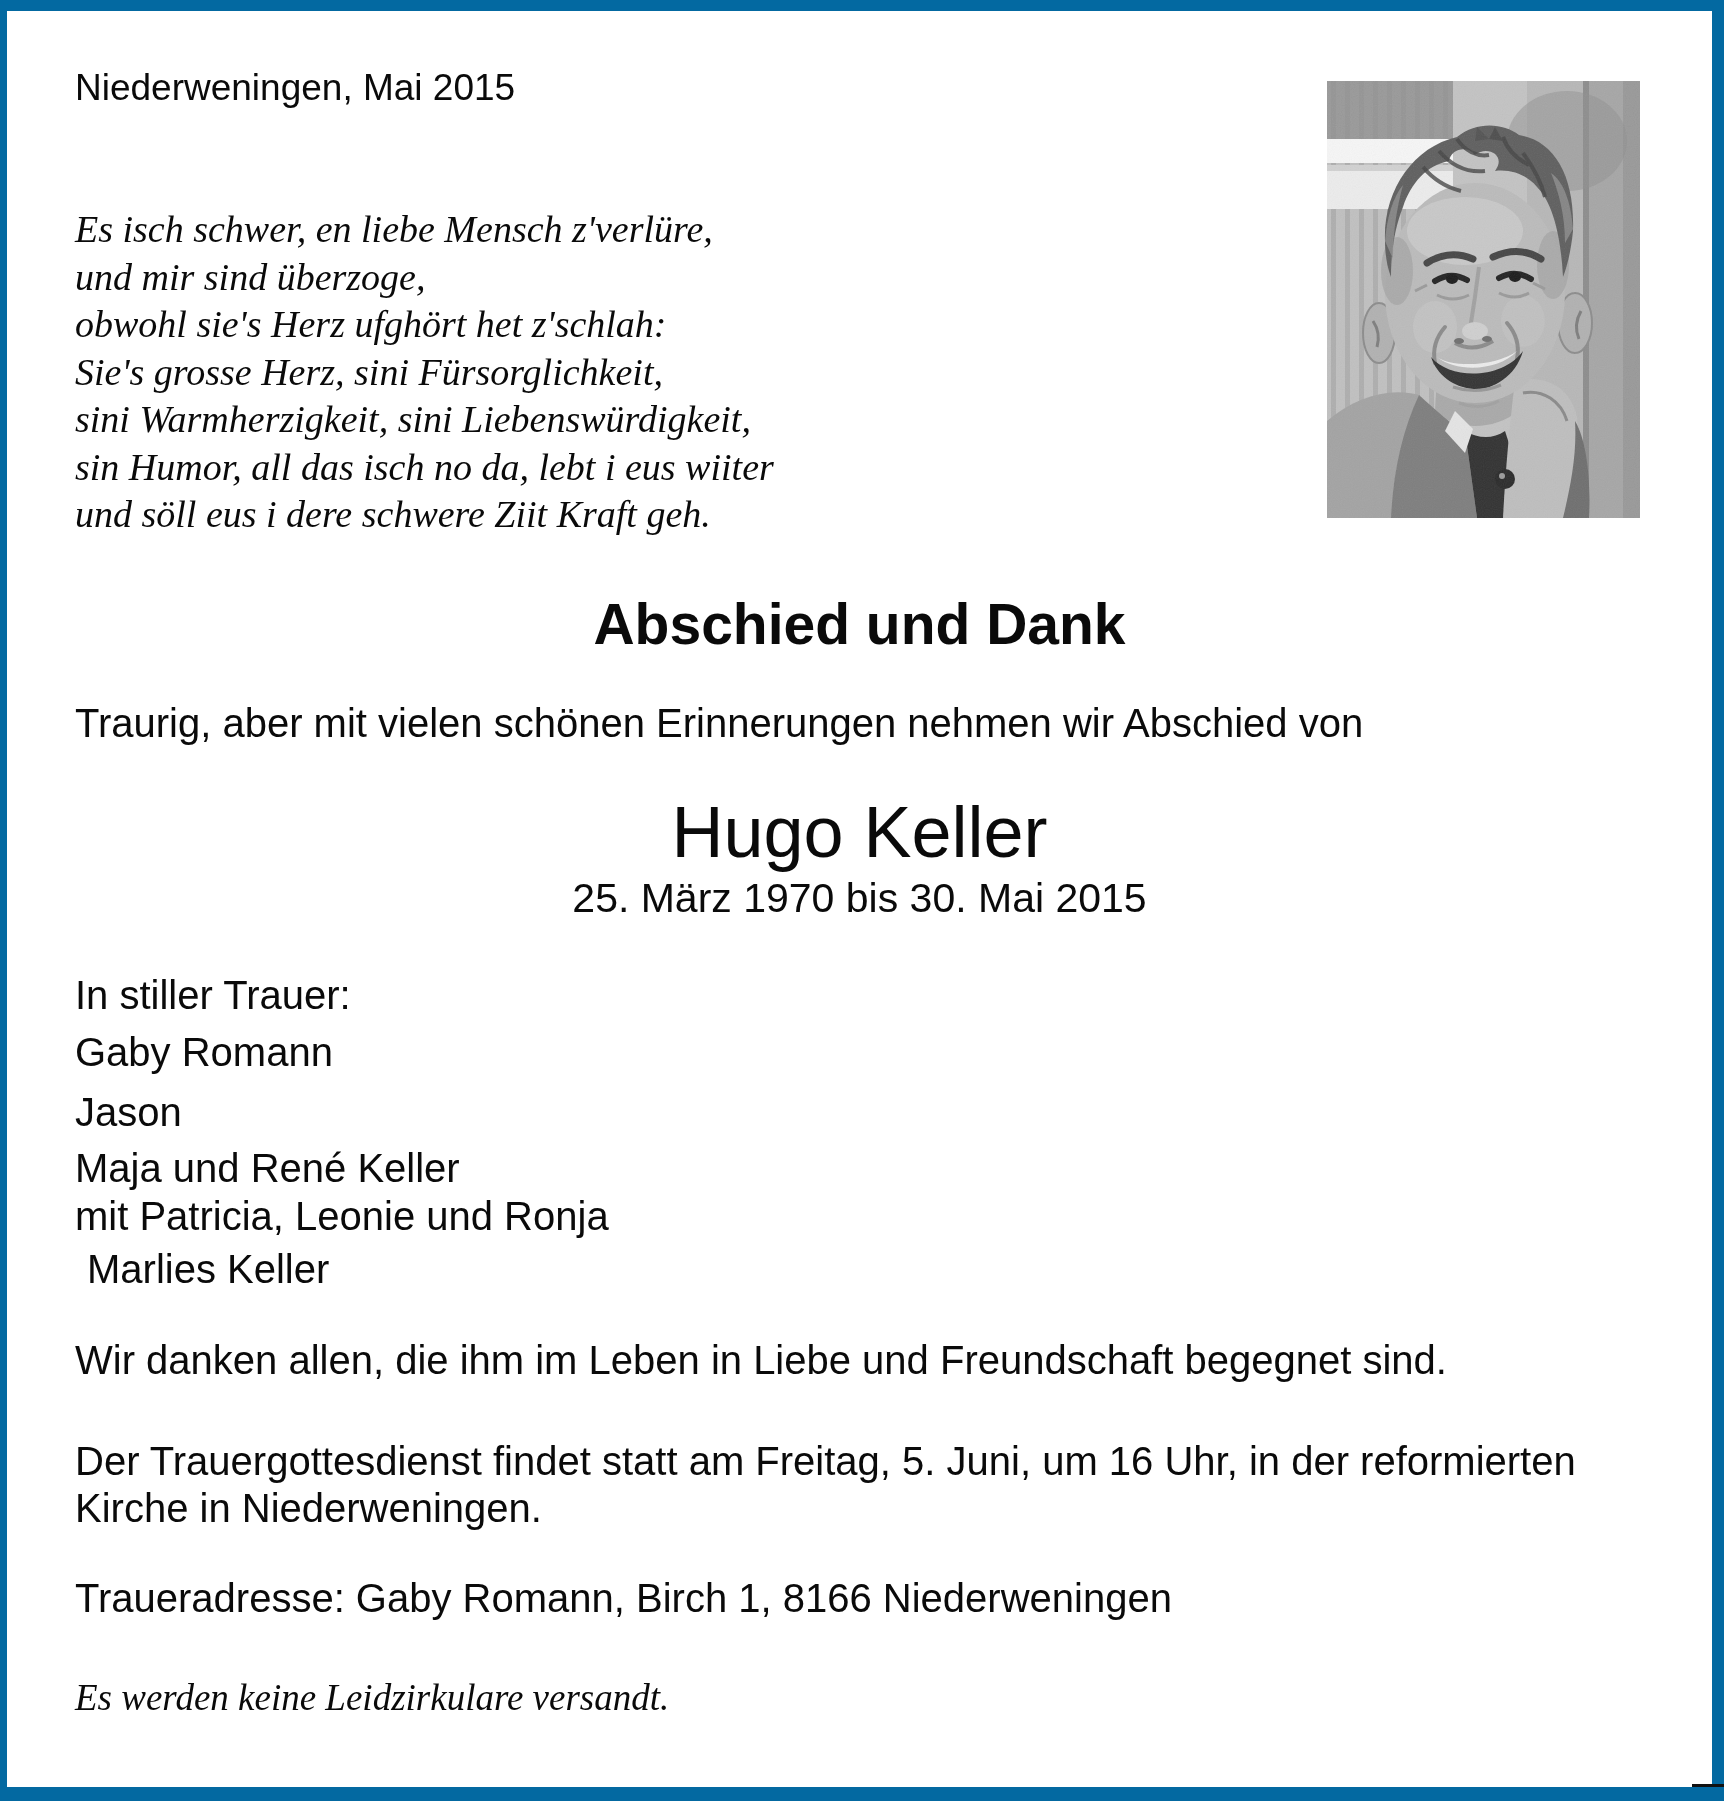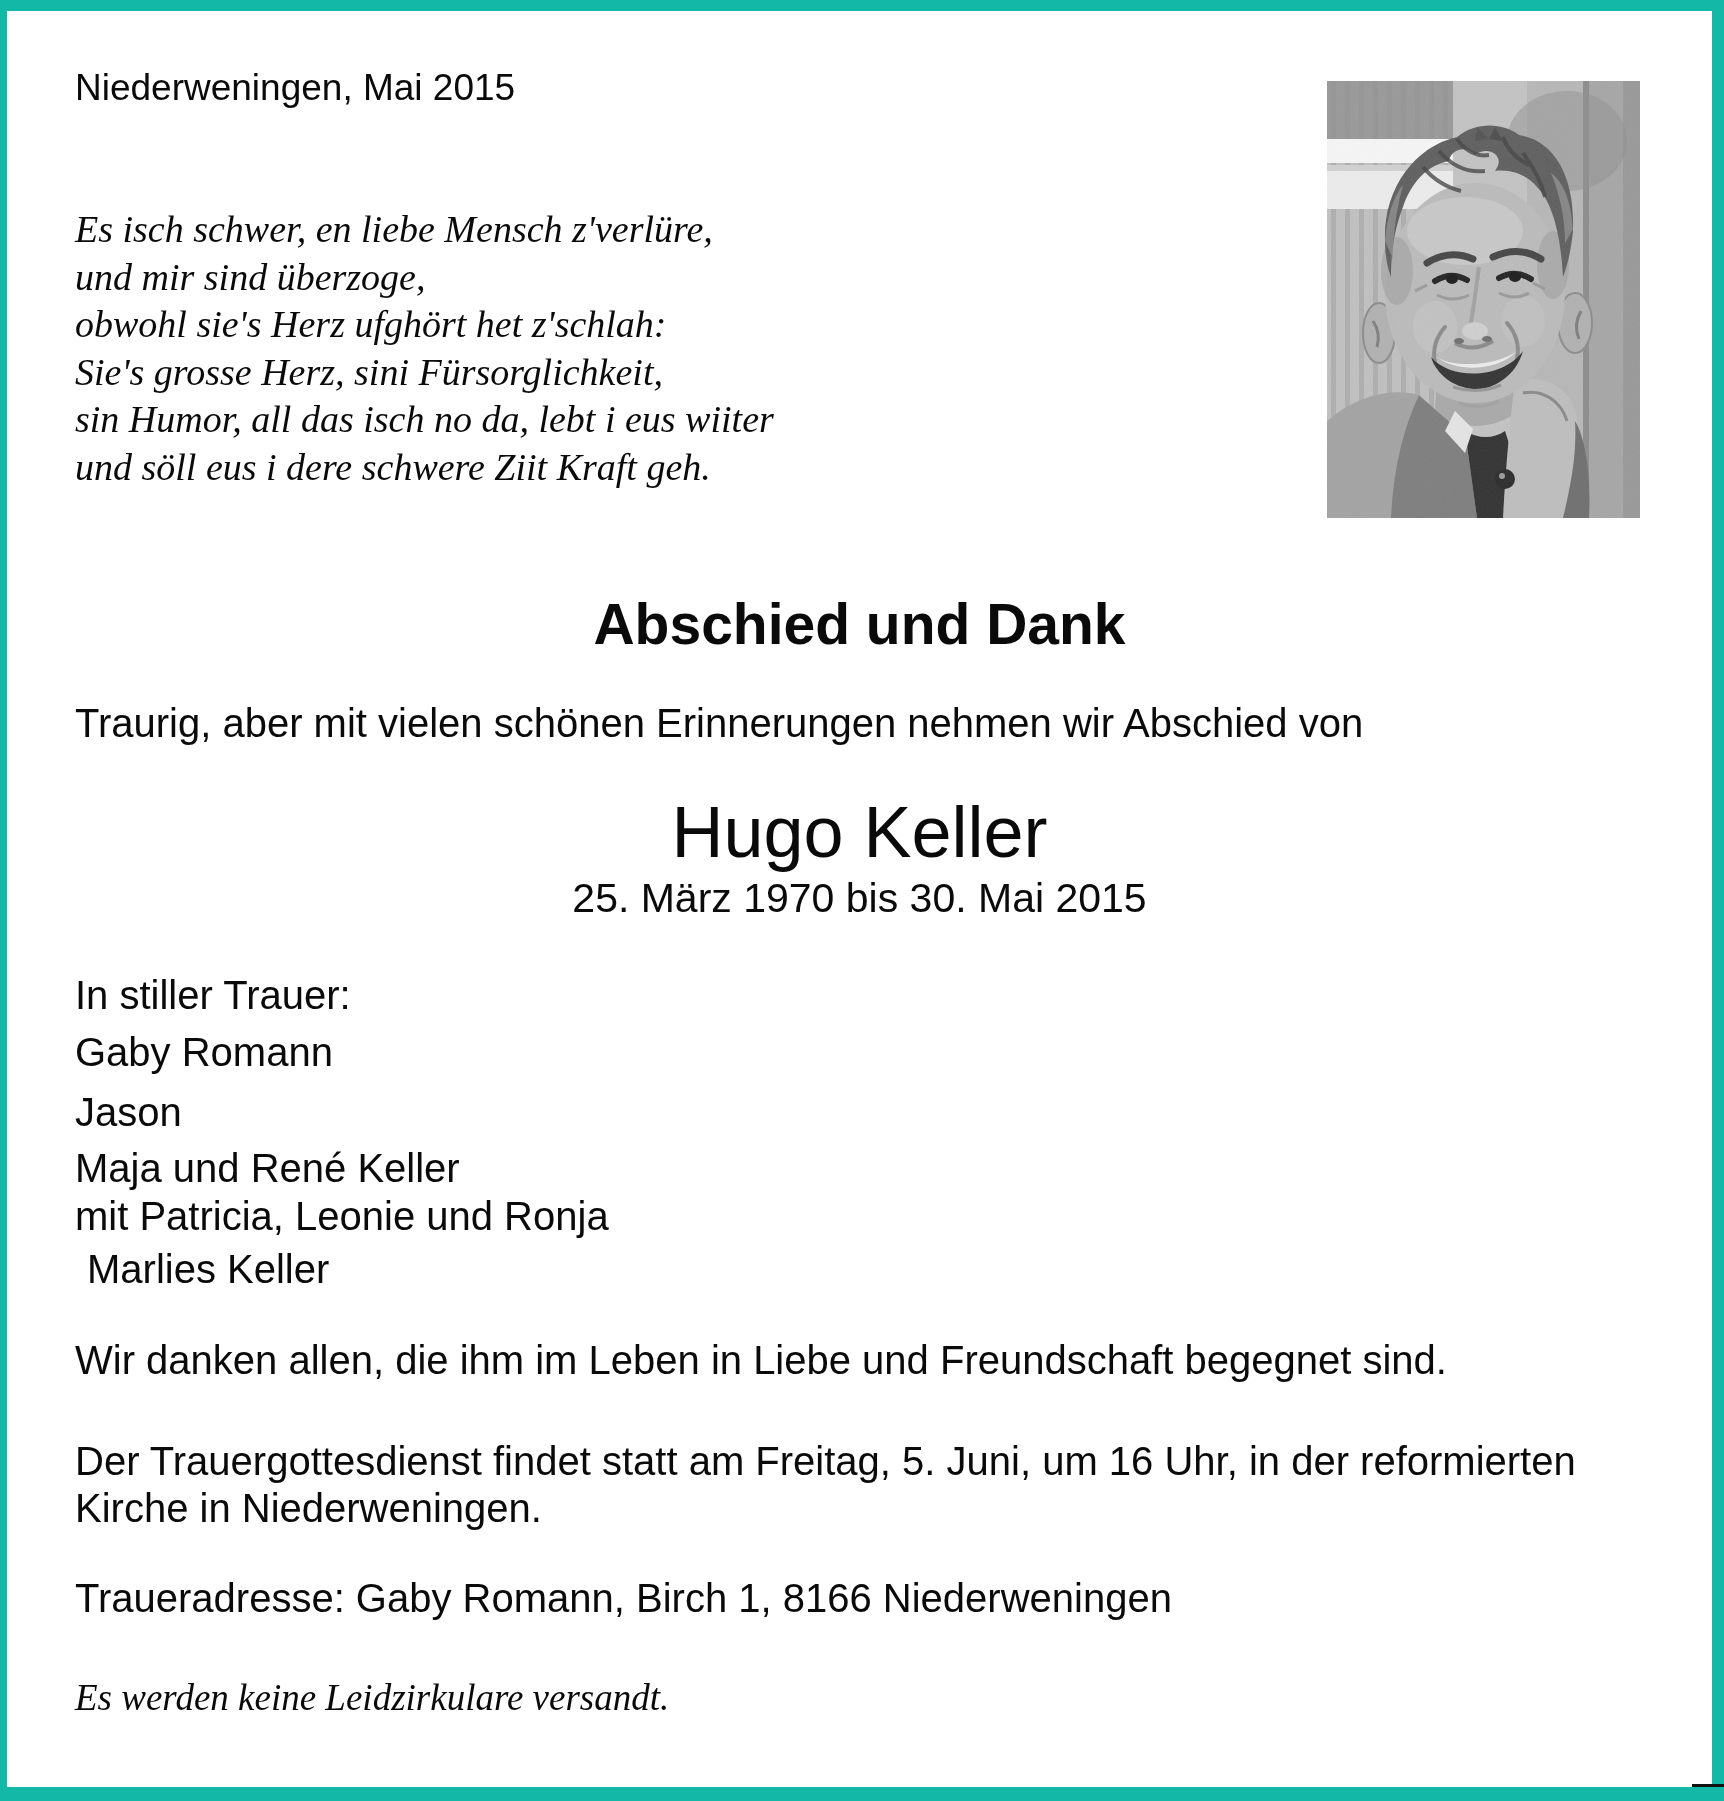--- a/index.html
+++ b/index.html
@@ -1,19 +1,19 @@
 <!DOCTYPE html>
 <html><head>
 <meta charset="utf-8">
 <style>
   * { margin:0; padding:0; box-sizing:border-box; }
   html,body { background:#ffffff; }
   .canvas {
     position:relative; width:1724px; height:1801px;
-    background:#14b8a6; overflow:hidden;
+    background:#0369a1; overflow:hidden;
     font-family:"Liberation Sans", sans-serif; color:#0a0a0a;
   }
   .paper { position:absolute; left:7px; top:11px; width:1705px; height:1776px; background:#ffffff; }
   .artifact { position:absolute; left:1692px; top:1784px; width:32px; height:3px; background:#111; }
   .abs { position:absolute; }
   .sans { font-family:"Liberation Sans", sans-serif; }
   .serif-it { font-family:"Liberation Serif", serif; font-style:italic; }
   .centered { left:7px; width:1705px; text-align:center; }
 
   .dateline { left:75px; top:66px;  font-size:37px; line-height:1.2; }
@@ -44,20 +44,21 @@
   <div class="paper"></div>
   <div class="artifact"></div>
 
   <div class="abs sans dateline">Niederweningen, Mai 2015</div>
 
   <div class="abs serif-it poem">
     <div>Es isch schwer, en liebe Mensch z'verlüre,</div>
     <div>und mir sind überzoge,</div>
     <div>obwohl sie's Herz ufghört het z'schlah:</div>
     <div>Sie's grosse Herz, sini Fürsorglichkeit,</div>
+    <div>sini Warmherzigkeit, sini Liebenswürdigkeit,</div>
     <div>sin Humor, all das isch no da, lebt i eus wiiter</div>
     <div>und söll eus i dere schwere Ziit Kraft geh.</div>
   </div>
 
   <div class="abs photo">
     <svg viewBox="0 0 313 437" xmlns="http://www.w3.org/2000/svg">
       <defs>
         <filter id="noise">
             <feTurbulence type="fractalNoise" baseFrequency="0.9" numOctaves="1" stitchTiles="stitch"></feTurbulence>
             <feColorMatrix type="saturate" values="0"></feColorMatrix>

